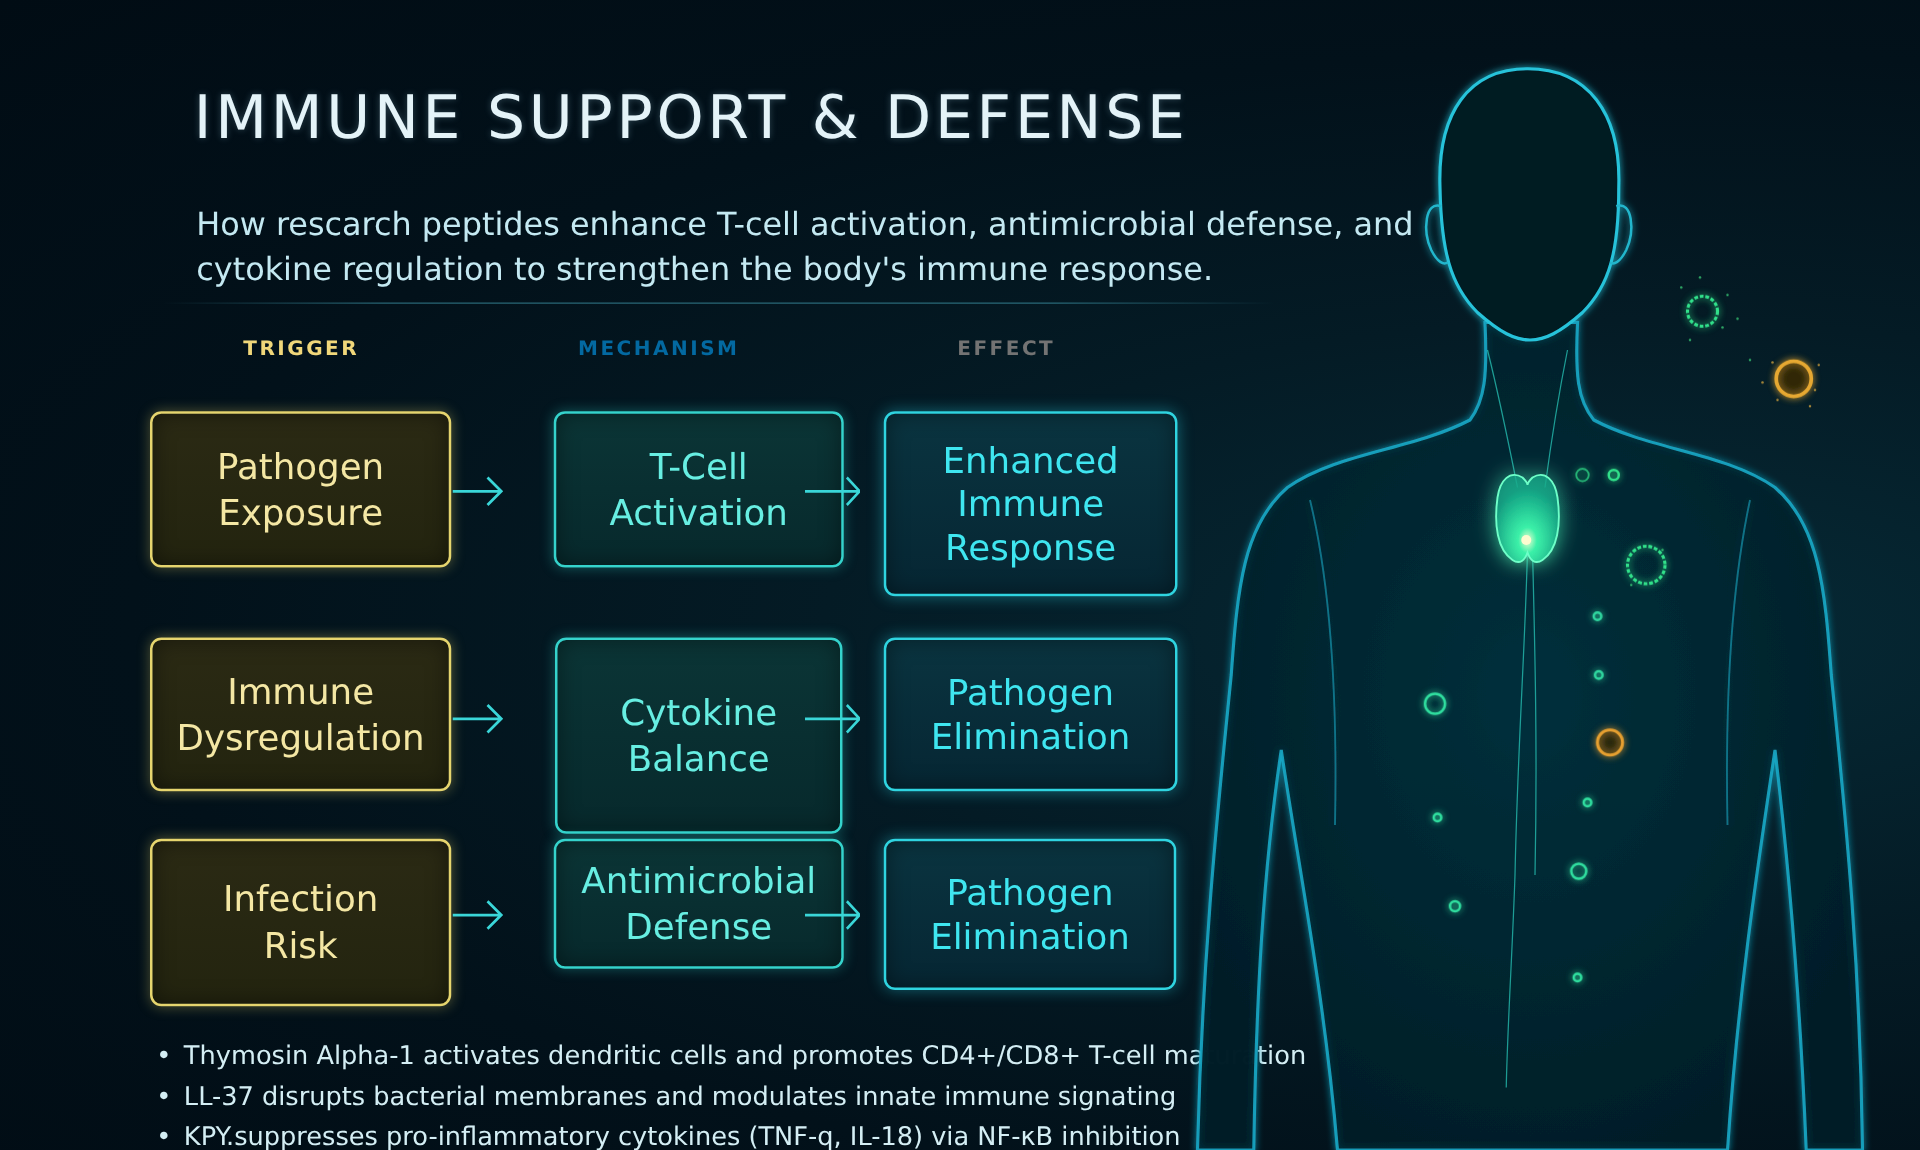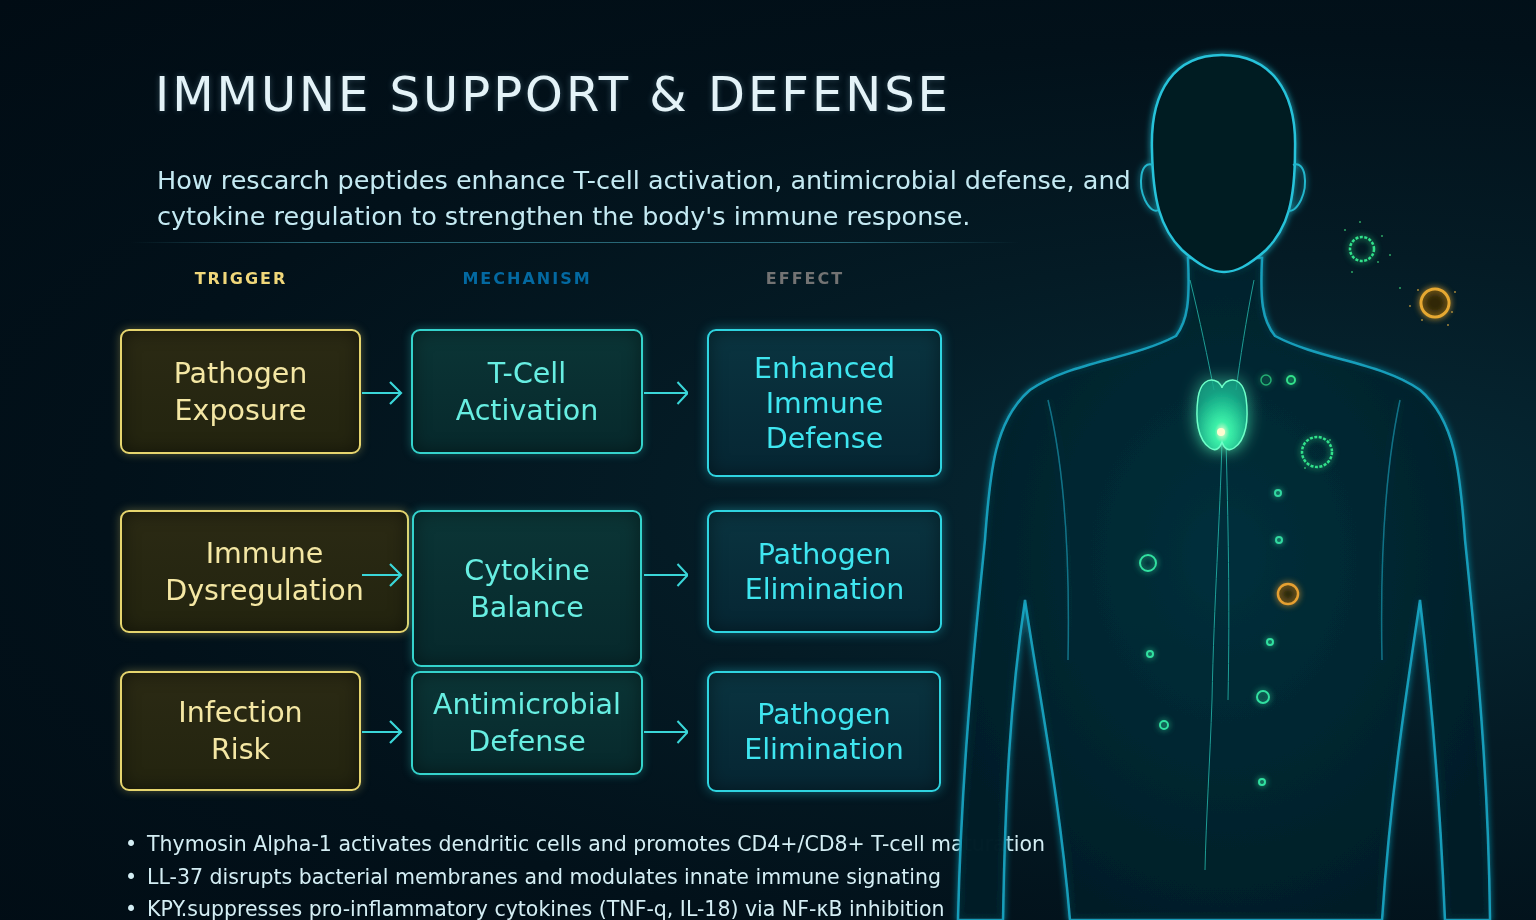--- a/index.html
+++ b/index.html
@@ -33,20 +33,21 @@
   }
   .box.trigger {
     border-color:#e6d56e; color:#f4e7a4;
     background: linear-gradient(180deg, #2b2a14 0%, #23240f 100%);
     box-shadow: 0 0 10px rgba(230,210,100,0.35), inset 0 0 18px rgba(0,0,0,0.45);
   }
   .box.mechanism {
     border-color:#35d3cc; color:#67eee2;
     background: linear-gradient(180deg, #0b3536 0%, #07292c 100%);
     box-shadow: 0 0 10px rgba(50,210,200,0.35), inset 0 0 18px rgba(0,0,0,0.4);
+    margin-left: 32px;
   }
   .box.effect {
     border-color:#2fd4e0; color:#3fe6f0;
     background: linear-gradient(180deg, #0a3440 0%, #062633 100%);
     box-shadow: 0 0 12px rgba(40,210,230,0.4), inset 0 0 18px rgba(0,0,0,0.4);
     line-height:35px;
   }
   .arrow { position:absolute; width:44px; height:30px; }
   .bullets {
     position:absolute; left:125px; top:828px; margin:0; padding:0; list-style:none;
@@ -72,40 +73,40 @@
 <svg class="arrow" style="left:362px; top:378px;" viewBox="0 0 44 30">
     <path d="M0 15 H38 M28 4 L39 15 L28 26" stroke="#3ad6d8" stroke-width="2.2" fill="none"></path>
   </svg>
 <div class="box mechanism" style="left:411px; top:329px; width:232px; height:125px;">
   <span style="display:block; width:160px;">T-Cell Activation</span>
 </div>
 <svg class="arrow" style="left:644px; top:378px;" viewBox="0 0 44 30">
     <path d="M0 15 H46 M36 4 L47 15 L36 26" stroke="#3ad6d8" stroke-width="2.2" fill="none" transform="scale(0.93,1)"></path>
   </svg>
 <div class="box effect" style="left:707px; top:329px; width:235px; height:148px;">
-  <span style="display:block; width:160px;">Enhanced Immune Defense</span>
-</div>
-
-<div class="box trigger" style="left:120px; top:510px; width:289px; height:123px;">
+  <span style="display:block; width:160px;">Enhanced Immune Response</span>
+</div>
+
+<div class="box trigger" style="left:120px; top:510px; width:241px; height:123px;">
   <span style="display:block; width:200px;">Immune Dysregulation</span>
 </div>
 <svg class="arrow" style="left:362px; top:560px;" viewBox="0 0 44 30">
     <path d="M0 15 H38 M28 4 L39 15 L28 26" stroke="#3ad6d8" stroke-width="2.2" fill="none"></path>
   </svg>
 <div class="box mechanism" style="left:412px; top:510px; width:230px; height:157px;">
   <span style="display:block; width:150px;">Cytokine Balance</span>
 </div>
 <svg class="arrow" style="left:644px; top:560px;" viewBox="0 0 44 30">
     <path d="M0 15 H46 M36 4 L47 15 L36 26" stroke="#3ad6d8" stroke-width="2.2" fill="none" transform="scale(0.93,1)"></path>
   </svg>
 <div class="box effect" style="left:707px; top:510px; width:235px; height:123px;">
   <span style="display:block; width:180px;">Pathogen Elimination</span>
 </div>
 
-<div class="box trigger" style="left:120px; top:671px; width:241px; height:120px;">
+<div class="box trigger" style="left:120px; top:671px; width:241px; height:134px;">
   <span style="display:block; width:150px;">Infection Risk</span>
 </div>
 <svg class="arrow" style="left:362px; top:717px;" viewBox="0 0 44 30">
     <path d="M0 15 H38 M28 4 L39 15 L28 26" stroke="#3ad6d8" stroke-width="2.2" fill="none"></path>
   </svg>
 <div class="box mechanism" style="left:411px; top:671px; width:232px; height:104px;">
   <span style="display:block; width:200px;">Antimicrobial Defense</span>
 </div>
 <svg class="arrow" style="left:644px; top:717px;" viewBox="0 0 44 30">
     <path d="M0 15 H46 M36 4 L47 15 L36 26" stroke="#3ad6d8" stroke-width="2.2" fill="none" transform="scale(0.93,1)"></path>

